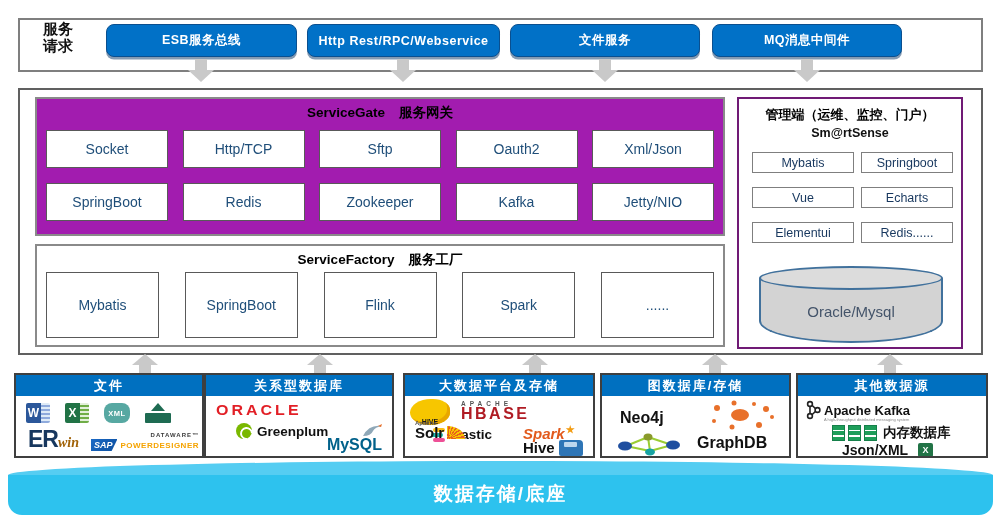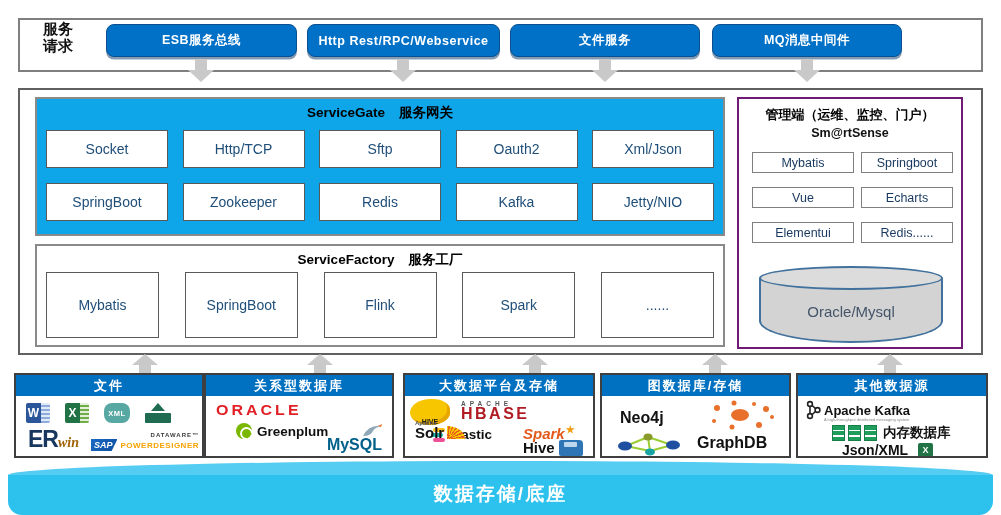--- a/index.html
+++ b/index.html
@@ -20,21 +20,21 @@
   .arr { position:absolute; display:flex; flex-direction:column; align-items:center; width:26px; }
   .arr .shaft { width:12px; height:11px; background:#C9C9C9; }
   .arr .head-down { width:0; height:0; border-left:13px solid transparent; border-right:13px solid transparent; border-top:12px solid #C9C9C9; }
   .arr .head-up { width:0; height:0; border-left:13px solid transparent; border-right:13px solid transparent; border-bottom:11px solid #C9C9C9; }
   .arr-down { top:59px; } .arr-up { top:354px; }
   .arr-up .shaft { height:8px; }
 
   
   .main-frame { left:18px; top:88px; width:965px; height:267px; border:2px solid #606060; background:#fff; }
 
-  .gate { left:35px; top:97px; width:690px; height:139px; border:2px solid #8a8a8a; background:#0ea5e9; }
+  .gate { left:35px; top:97px; width:690px; height:139px; border:2px solid #8a8a8a; background:#a21caf; }
   .factory { left:35px; top:244px; width:690px; height:103px; border:2px solid #8a8a8a; background:#fff; }
   .sec-title { position:absolute; top:5px; left:0; width:100%; text-align:center; font-size:13.5px; font-weight:bold; color:#000; }
   .sec-title .zh { margin-left:14px; }
   .gate-row { position:absolute; left:9px; right:9px; height:38px; display:flex; justify-content:space-between; }
   .gate-row.r1 { top:31px;border-radius:8px; } .gate-row.r2 { top:84px; }
   .gbox { width:122px; border:1.5px solid #595959; background:#fff; display:flex; align-items:center; justify-content:center;
           font-size:14px; color:#1F4E79; }
   .fac-row { position:absolute; left:9px; right:9px; top:26px; height:66px; display:flex; justify-content:space-between; }
   .fbox { width:113px; border:1.5px solid #595959; background:#fff; display:flex; align-items:center; justify-content:center;
           font-size:14px; color:#1F4E79; }
@@ -185,22 +185,22 @@
     </div>
     <div class="gate-row r1">
       <div class="gbox">Socket</div>
       <div class="gbox">Http/TCP</div>
       <div class="gbox">Sftp</div>
       <div class="gbox">Oauth2</div>
       <div class="gbox">Xml/Json</div>
     </div>
     <div class="gate-row r2">
       <div class="gbox">SpringBoot</div>
+      <div class="gbox">Redis</div>
       <div class="gbox">Zookeeper</div>
-      <div class="gbox">Redis</div>
       <div class="gbox">Kafka</div>
       <div class="gbox">Jetty/NIO</div>
     </div>
   </div>
 
   <div class="abs factory">
     <div class="sec-title">
       <span>ServiceFactory</span><span class="zh">服务工厂</span>
     </div>
     <div class="fac-row">

